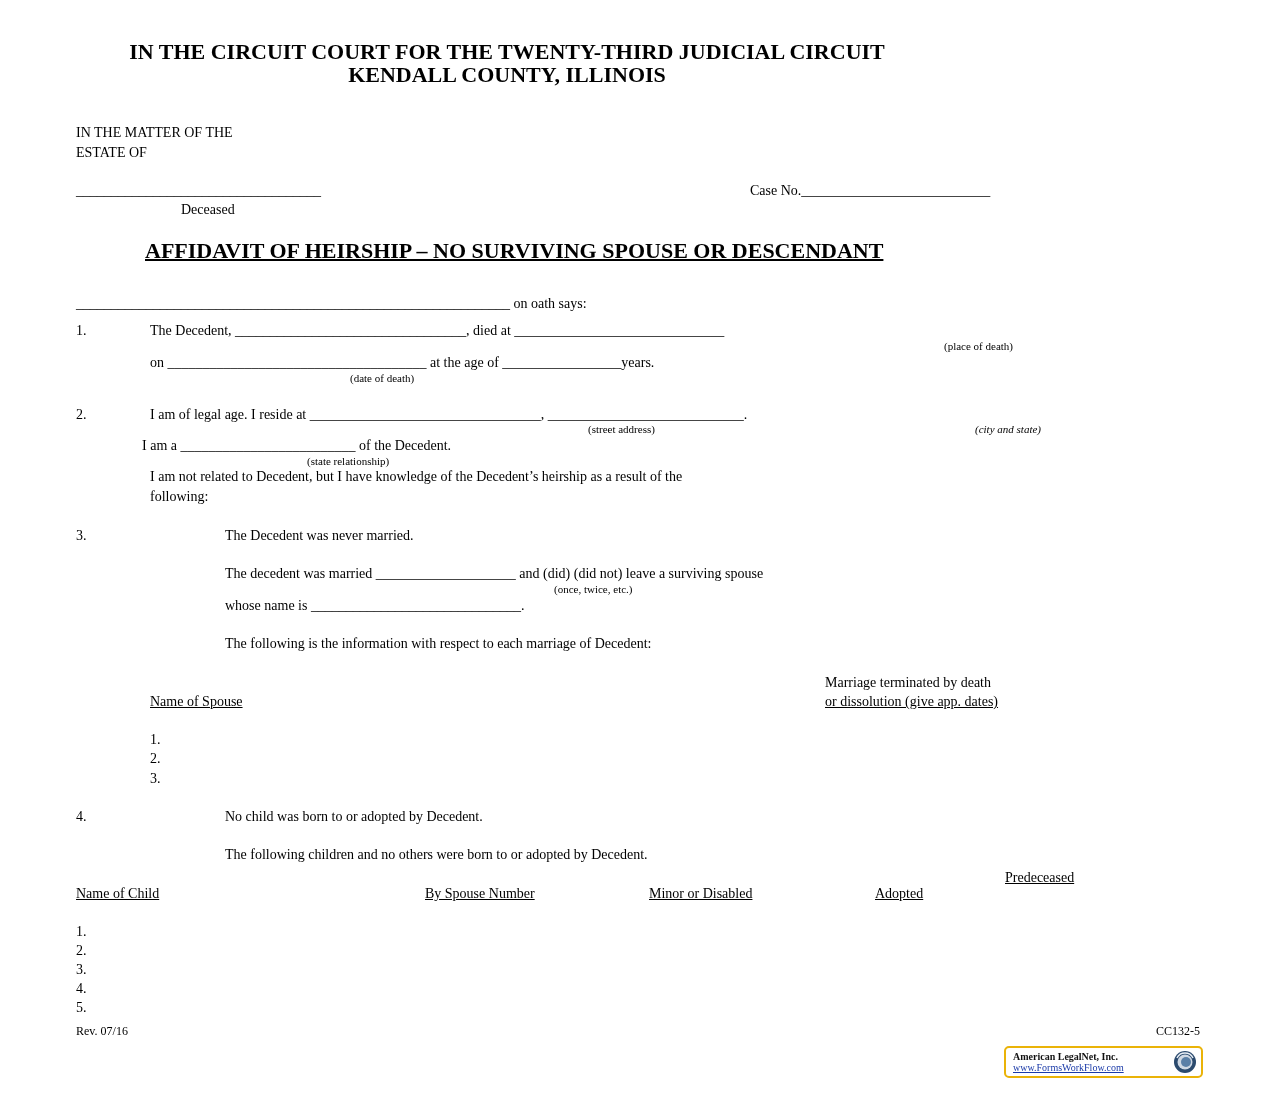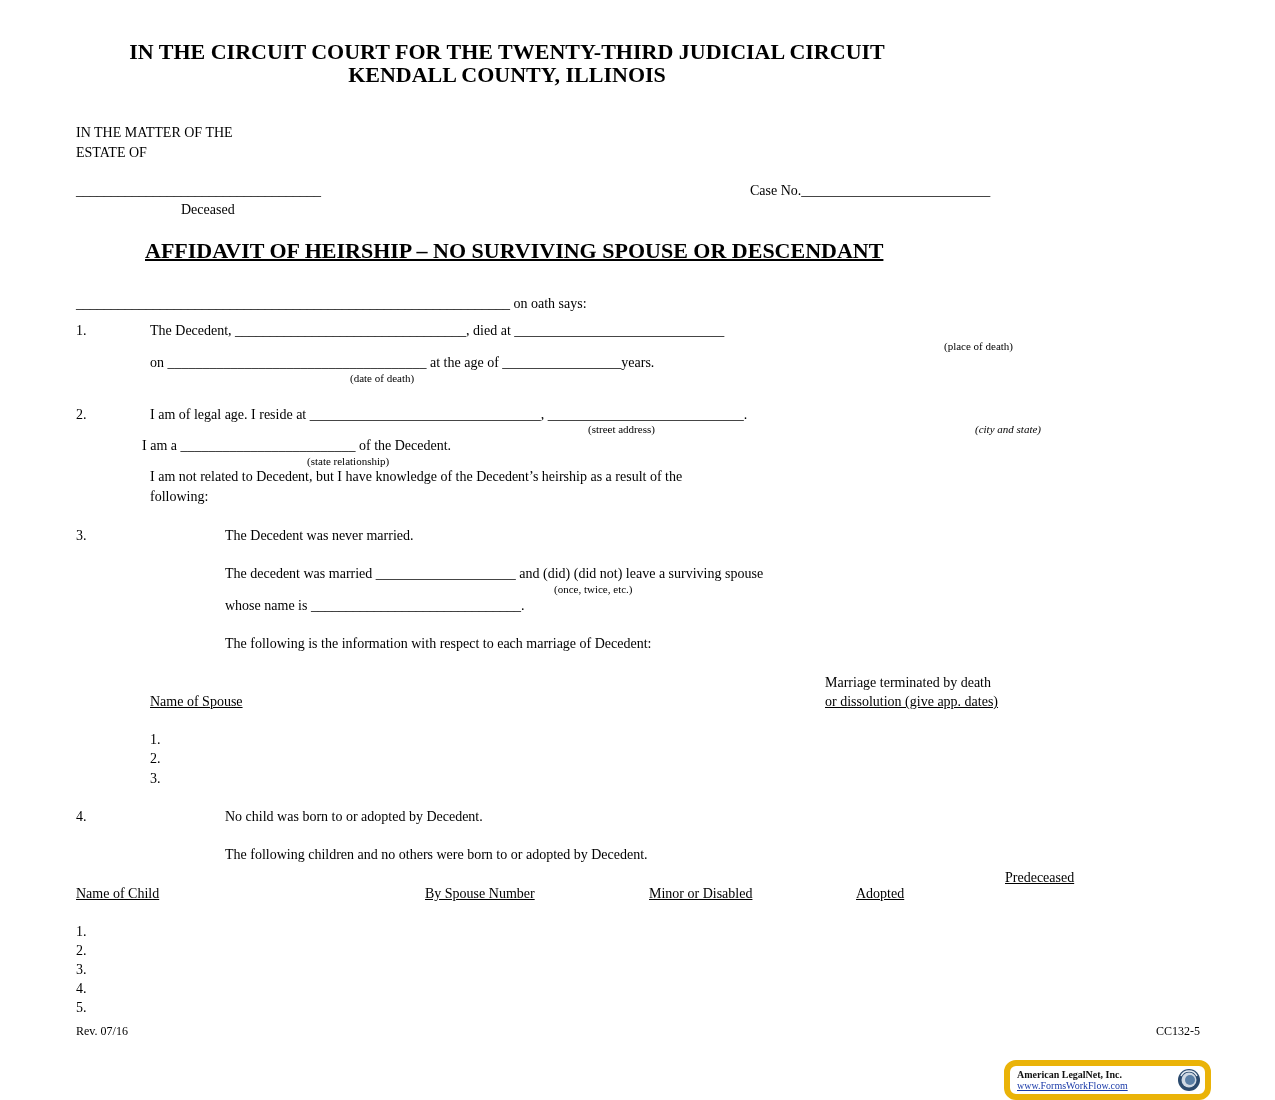--- a/index.html
+++ b/index.html
@@ -10,21 +10,21 @@
   }
   .abs { position: absolute; white-space: nowrap; }
   .t18 { font-size: 14px; line-height: 20px; }
   .hdr { font-size: 22px; font-weight: bold; line-height: 24px; width: 1014px; left: 0; text-align: center; }
   .title { font-size: 22px; font-weight: bold; text-decoration: underline; text-decoration-thickness: 2px; }
   .cap { font-size: 11px; line-height: 12px; }
   .ul { text-decoration: underline; }
   .small { font-size: 12px; }
   .logo-box {
     position: absolute; left: 1004px; top: 1046px; width: 195px; height: 28px;
-    border: 6px solid #eab308; border-radius: 12px; background: #fff; margin-top: 14px;
+    border: 2px solid #eab308; border-radius: 5px; background: #fff;
   }
   .logo-name { position: absolute; left: 7px; top: 3px; font-size: 10px; font-weight: bold; color: #111; }
   .logo-url { position: absolute; left: 7px; top: 14px; font-size: 10px; color: #1a3aa8; text-decoration: underline; }
   .logo-icon { position: absolute; right: 4px; top: 2px; width: 24px; height: 24px; }
 </style>
 </head>
 <body>
 
 <div class="abs hdr" style="top:40px;">IN THE CIRCUIT COURT FOR THE TWENTY-THIRD JUDICIAL CIRCUIT</div>
 <div class="abs hdr" style="top:63px;">KENDALL COUNTY, ILLINOIS</div>
@@ -73,21 +73,21 @@
 <div class="abs t18" style="left:150px; top:749px;">2.</div>
 <div class="abs t18" style="left:150px; top:769px;">3.</div>
 
 <div class="abs t18" style="left:76px; top:807px;">4.</div>
 <div class="abs t18" style="left:225px; top:807px;">No child was born to or adopted by Decedent.</div>
 <div class="abs t18" style="left:225px; top:845px;">The following children and no others were born to or adopted by Decedent.</div>
 
 <div class="abs t18 ul" style="left:76px; top:884px;">Name of Child</div>
 <div class="abs t18 ul" style="left:425px; top:884px;">By Spouse Number</div>
 <div class="abs t18 ul" style="left:649px; top:884px;">Minor or Disabled</div>
-<div class="abs t18 ul" style="left:856px; top:884px;">Adopted</div>
+<div class="abs t18 ul" style="left:875px; top:884px;">Adopted</div>
 <div class="abs t18 ul" style="left:1005px; top:868px;">Predeceased</div>
 
 <div class="abs t18" style="left:76px; top:922px;">1.</div>
 <div class="abs t18" style="left:76px; top:941px;">2.</div>
 <div class="abs t18" style="left:76px; top:960px;">3.</div>
 <div class="abs t18" style="left:76px; top:979px;">4.</div>
 <div class="abs t18" style="left:76px; top:998px;">5.</div>
 
 <div class="abs small" style="left:76px; top:1024px;">Rev. 07/16</div>
 <div class="abs small" style="left:1156px; top:1024px;">CC132-5</div>

